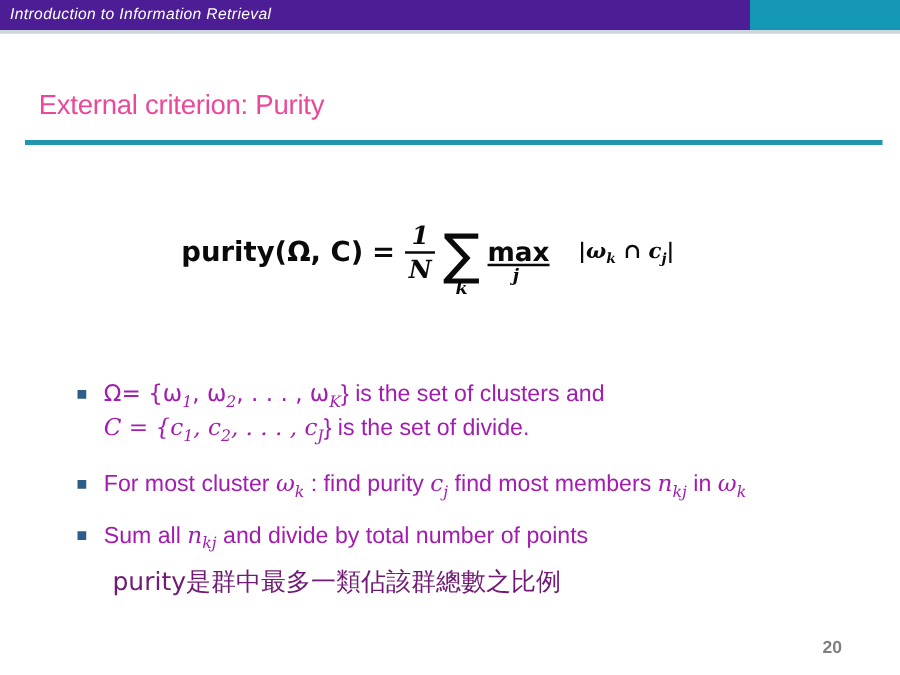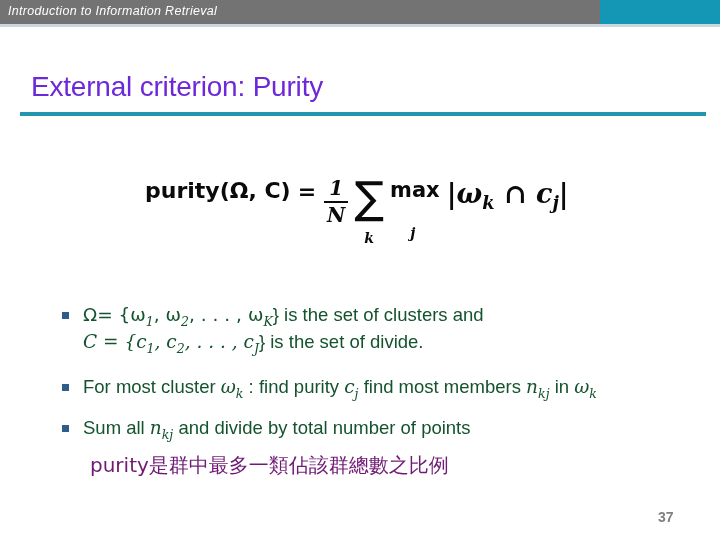--- a/index.html
+++ b/index.html
@@ -13,21 +13,21 @@
     font-family: "Liberation Sans", sans-serif;
     overflow: hidden;
     position: relative;
   }
 
   
   #banner {
     position: absolute;
     left: 0; top: 0;
     width: 720px; height: 24px;
-    background: #737373;
+    background: #4c1d95;
     overflow: hidden;
   }
   #banner-accent {
     position: absolute;
     left: 600px; top: 0;
     width: 120px; height: 24px;
     background: #1497b5;
   }
   #banner-title {
     position: absolute;
@@ -43,39 +43,40 @@
     position: absolute;
     left: 0; top: 24px;
     width: 720px; height: 3px;
     background: #ccd6dd;
   }
 
   
   #slide-title {
     position: absolute;
     left: 31px; top: 71px;
-    font-size: 28px;
-    color: #6d28d9;
+    font-size: 22px;
+    color: #ec4899;
     white-space: nowrap;
     letter-spacing: -0.2px;
   }
   #title-rule {
     position: absolute;
     left: 20px; top: 112px;
     width: 686px; height: 4px;
     background: #2196ae;
   }
 
   
   #formula {
     position: absolute;
     left: 145px; top: 178px;
     font-family: "DejaVu Serif", serif;
     color: #0a0a0a;
     display: flex;
+    align-items: center;
     white-space: nowrap;
   }
   .f-lhs {
     font-family: "DejaVu Sans", sans-serif;
     font-size: 22px;
     font-weight: bold;
   }
   .f-eq {
     font-size: 22px;
     font-weight: bold;
@@ -117,36 +118,37 @@
     font-style: italic;
     font-size: 14px;
     font-weight: bold;
   }
   .f-max {
     position: relative;
     font-family: "DejaVu Sans", sans-serif;
     font-size: 21px;
     font-weight: bold;
     margin-left: 4px;
+    text-decoration: underline;
   }
   .f-max-sub {
     position: absolute;
     left: 46%;
     transform: translateX(-50%);
     bottom: -15px;
     font-family: "DejaVu Serif", serif;
     font-style: italic;
     font-size: 14px;
     font-weight: bold;
   }
   .f-card {
     font-family: "DejaVu Serif", serif;
-    font-size: 27px;
-    font-weight: bold;
-    margin-left: 7px;
+    font-size: 17px;
+    font-weight: bold;
+    margin-left: 23px;
   }
   .f-card i {
     font-style: italic;
   }
   .f-sub {
     font-size: 0.66em;
     font-style: italic;
     vertical-align: sub;
   }
   .f-cap { font-style: normal; }
@@ -159,21 +161,21 @@
   }
   .bullet-marker {
     width: 7px; height: 7px;
     background: #2e5d8a;
     margin-top: 9px;
     margin-right: 14px;
     flex: 0 0 auto;
   }
   .bullet-text {
     font-size: 18.5px;
-    color: #14532d;
+    color: #a21caf;
     line-height: 1.32;
     white-space: nowrap;
   }
   .bullet-text em {
     font-family: "DejaVu Serif", serif;
   }
   .sub {
     font-size: 0.68em;
     vertical-align: sub;
     font-style: italic;
@@ -258,13 +260,13 @@
 
 <div class="bullet" id="bullet-3">
   <span class="bullet-marker"></span>
   <span class="bullet-text">
     <span>Sum all </span><em>n</em><span class="sub">kj</span><span> and divide by total number of points</span>
   </span>
 </div>
 
 <div id="cjk-line">purity是群中最多一類佔該群總數之比例</div>
 
-<div id="page-number">37</div>
+<div id="page-number">20</div>
 
 </body></html>

